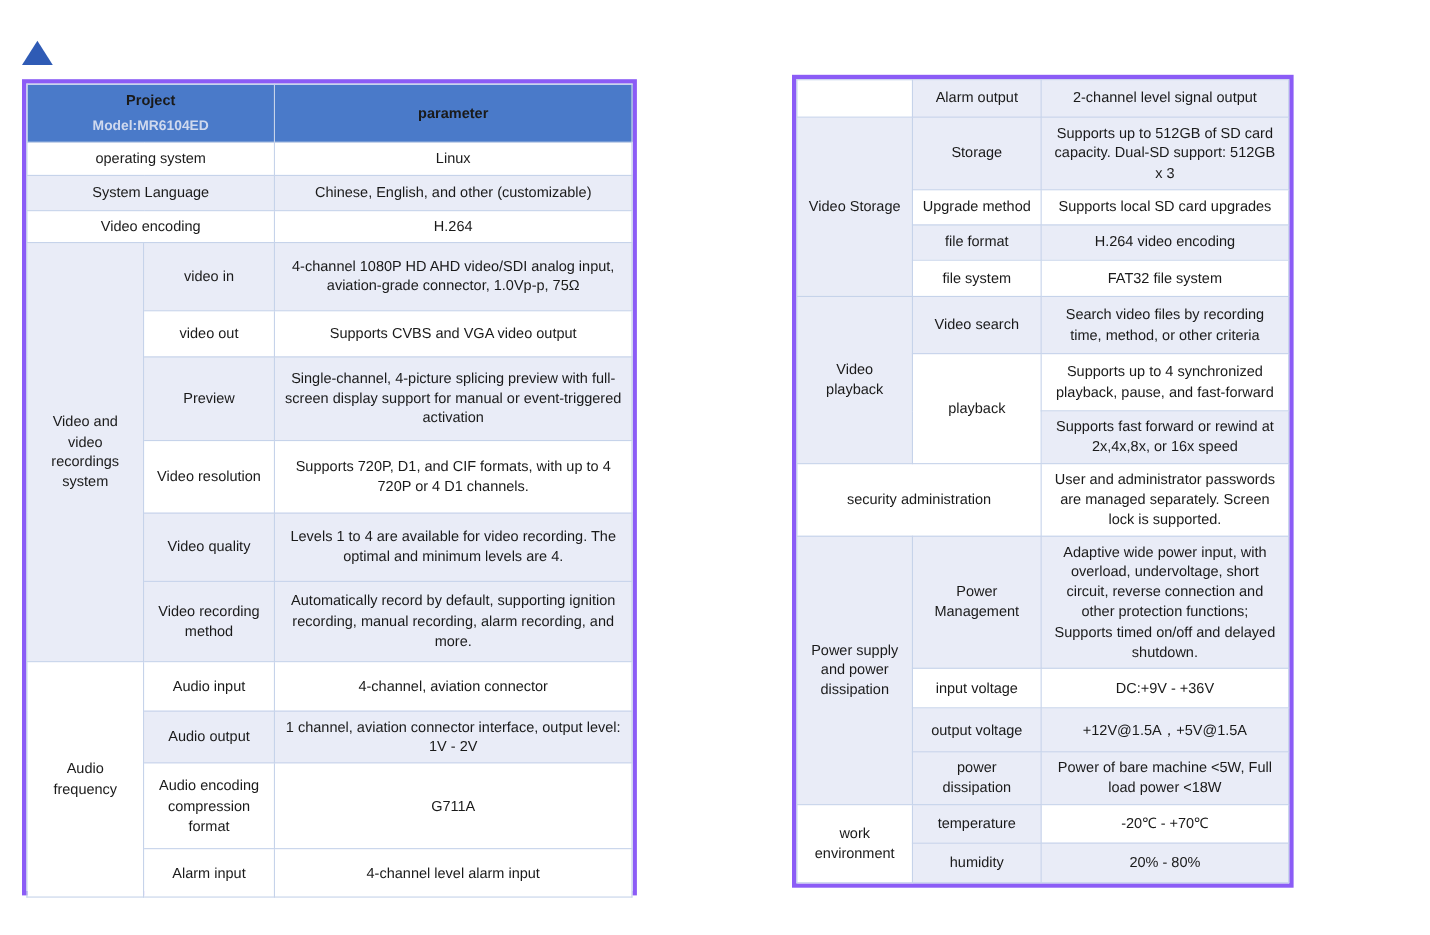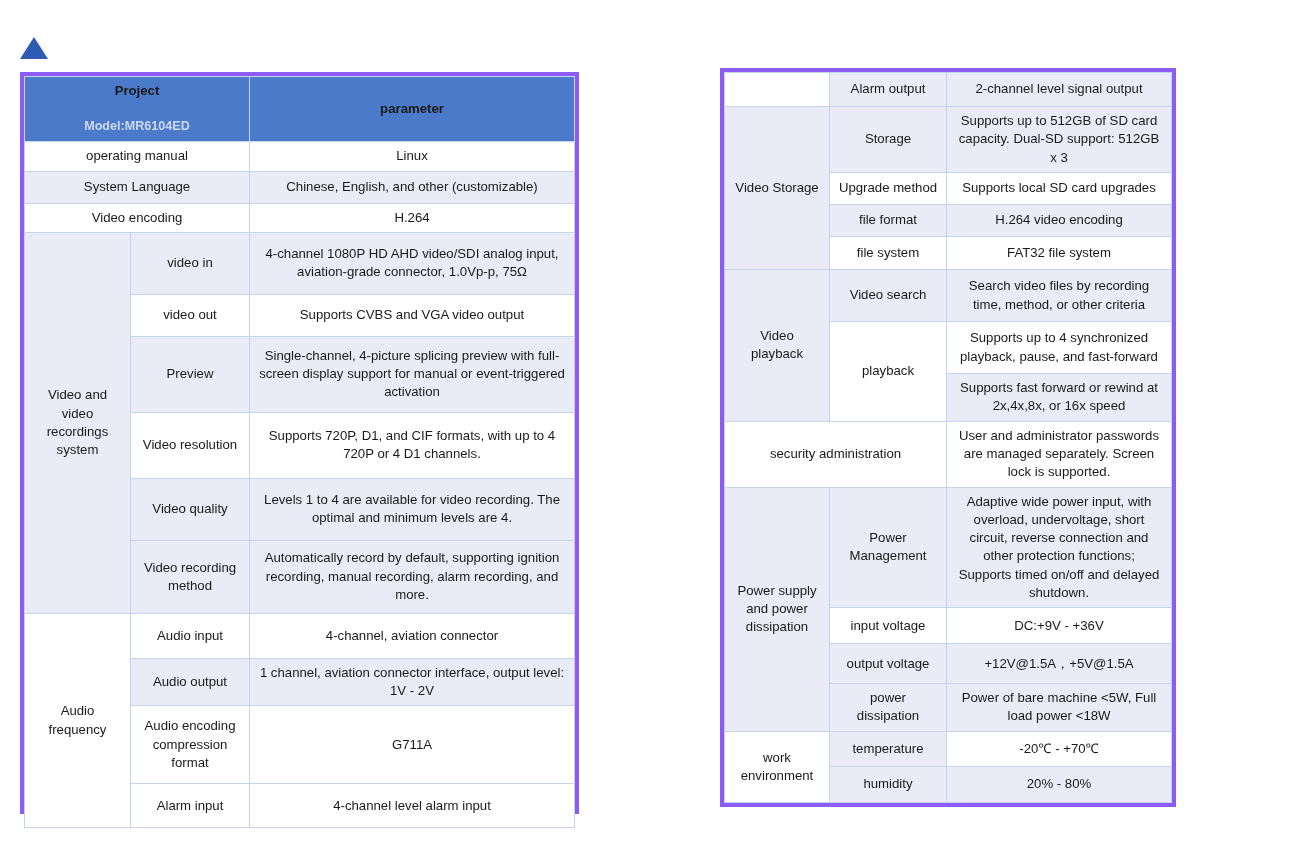--- a/index.html
+++ b/index.html
@@ -79,21 +79,21 @@
     font-weight: bold;
     font-size: 13.5px;
     padding: 10px 8px;
     border-color: #4a7ac9;
   }
   td.hdr .sub {
     display: block;
     font-weight: bold;
     font-size: 12.6px;
     color: #cfd9ee;
-    margin-top: 18px;
+    margin-top: 6px;
   }
   td.hdr.param { font-weight: bold; margin-top: 20px; }
 
   
   td.group { font-size: 13.2px; }
   td.sublabel { font-size: 13.2px; }
   td.value { font-size: 13.2px; }
 
   .nowrap-cell { white-space: pre-line; }
 </style>
@@ -115,21 +115,21 @@
 
       <tr>
         <td class="hdr" colspan="2">
           <span>Project</span>
           <span class="sub">Model:MR6104ED</span>
         </td>
         <td class="hdr param">parameter</td>
       </tr>
 
       <tr style="height:30px">
-        <td class="plain sublabel" colspan="2">operating manual</td>
+        <td class="plain sublabel" colspan="2">operating system</td>
         <td class="plain value">Linux</td>
       </tr>
       <tr style="height:32px">
         <td class="shade sublabel" colspan="2">System Language</td>
         <td class="shade value">Chinese, English, and other (customizable)</td>
       </tr>
       <tr style="height:28px">
         <td class="plain sublabel" colspan="2">Video encoding</td>
         <td class="plain value">H.264</td>
       </tr>

